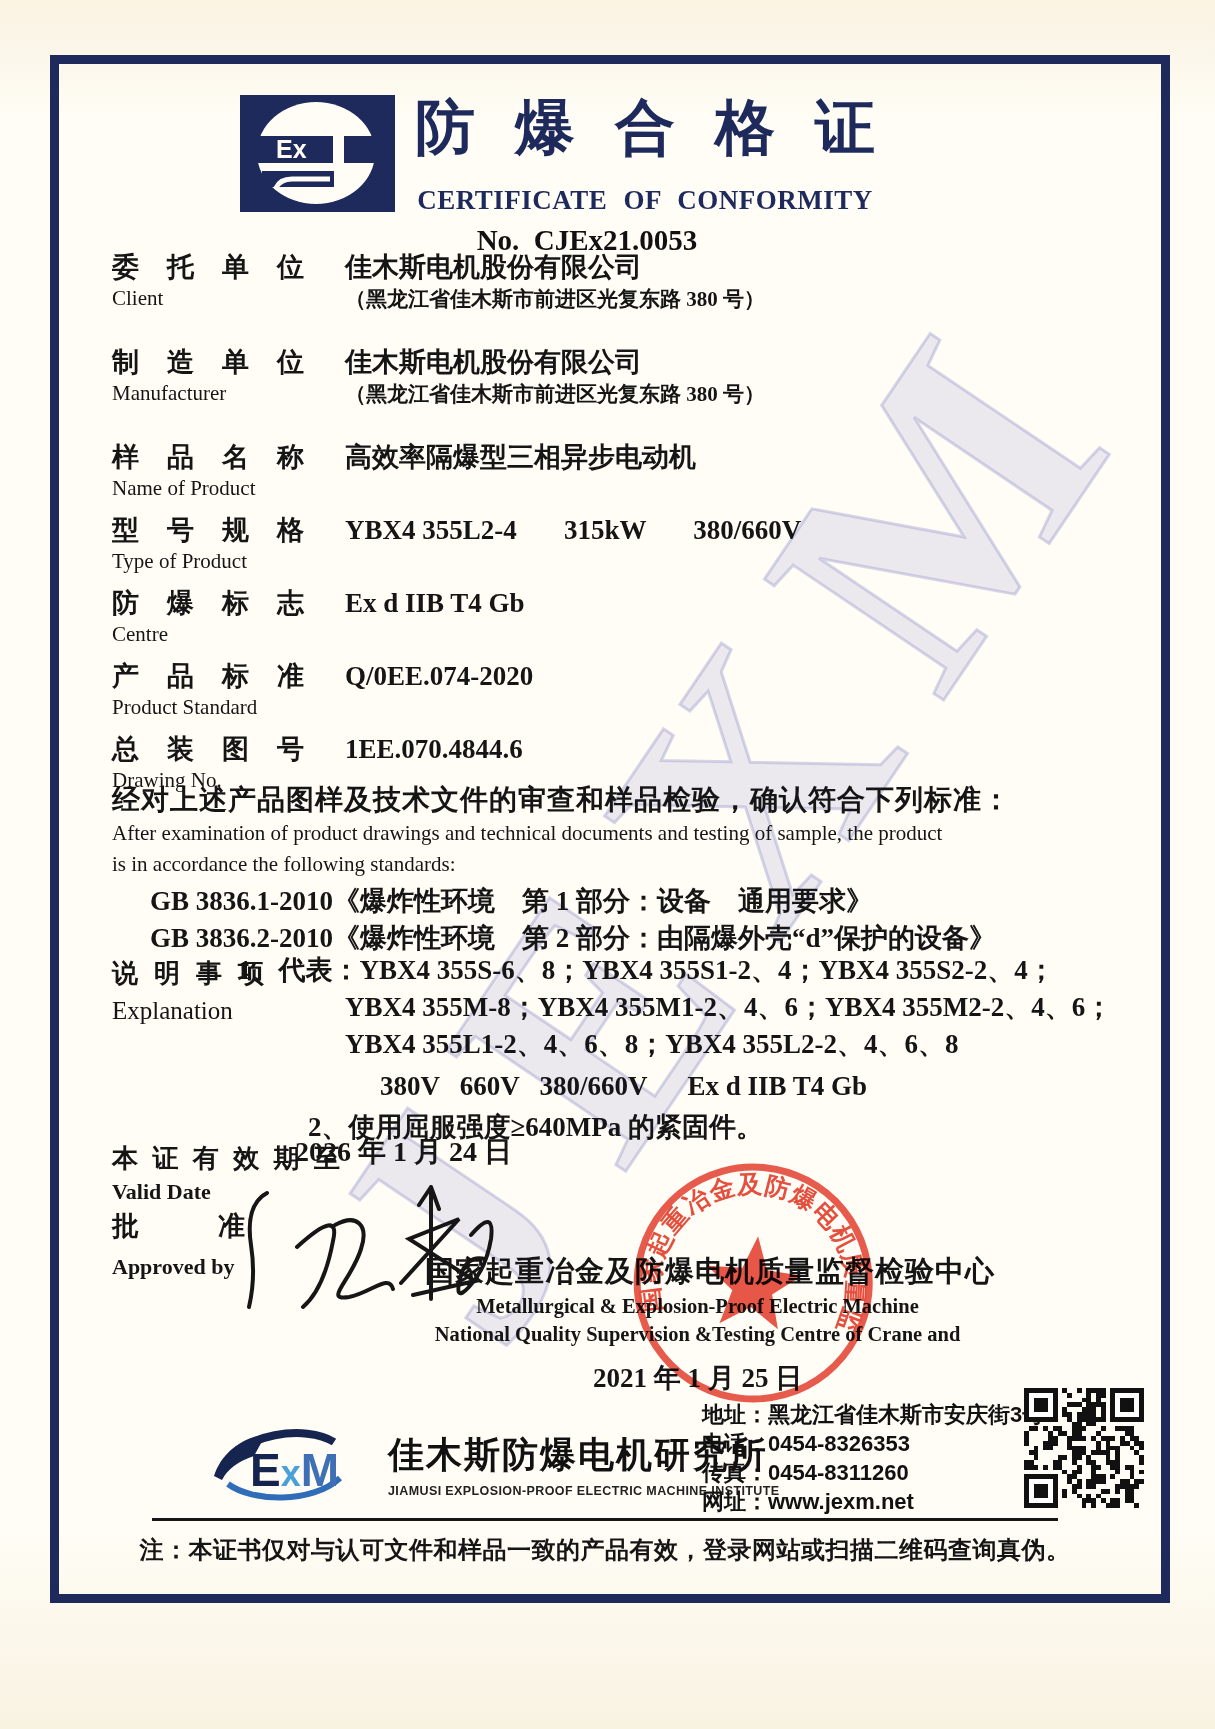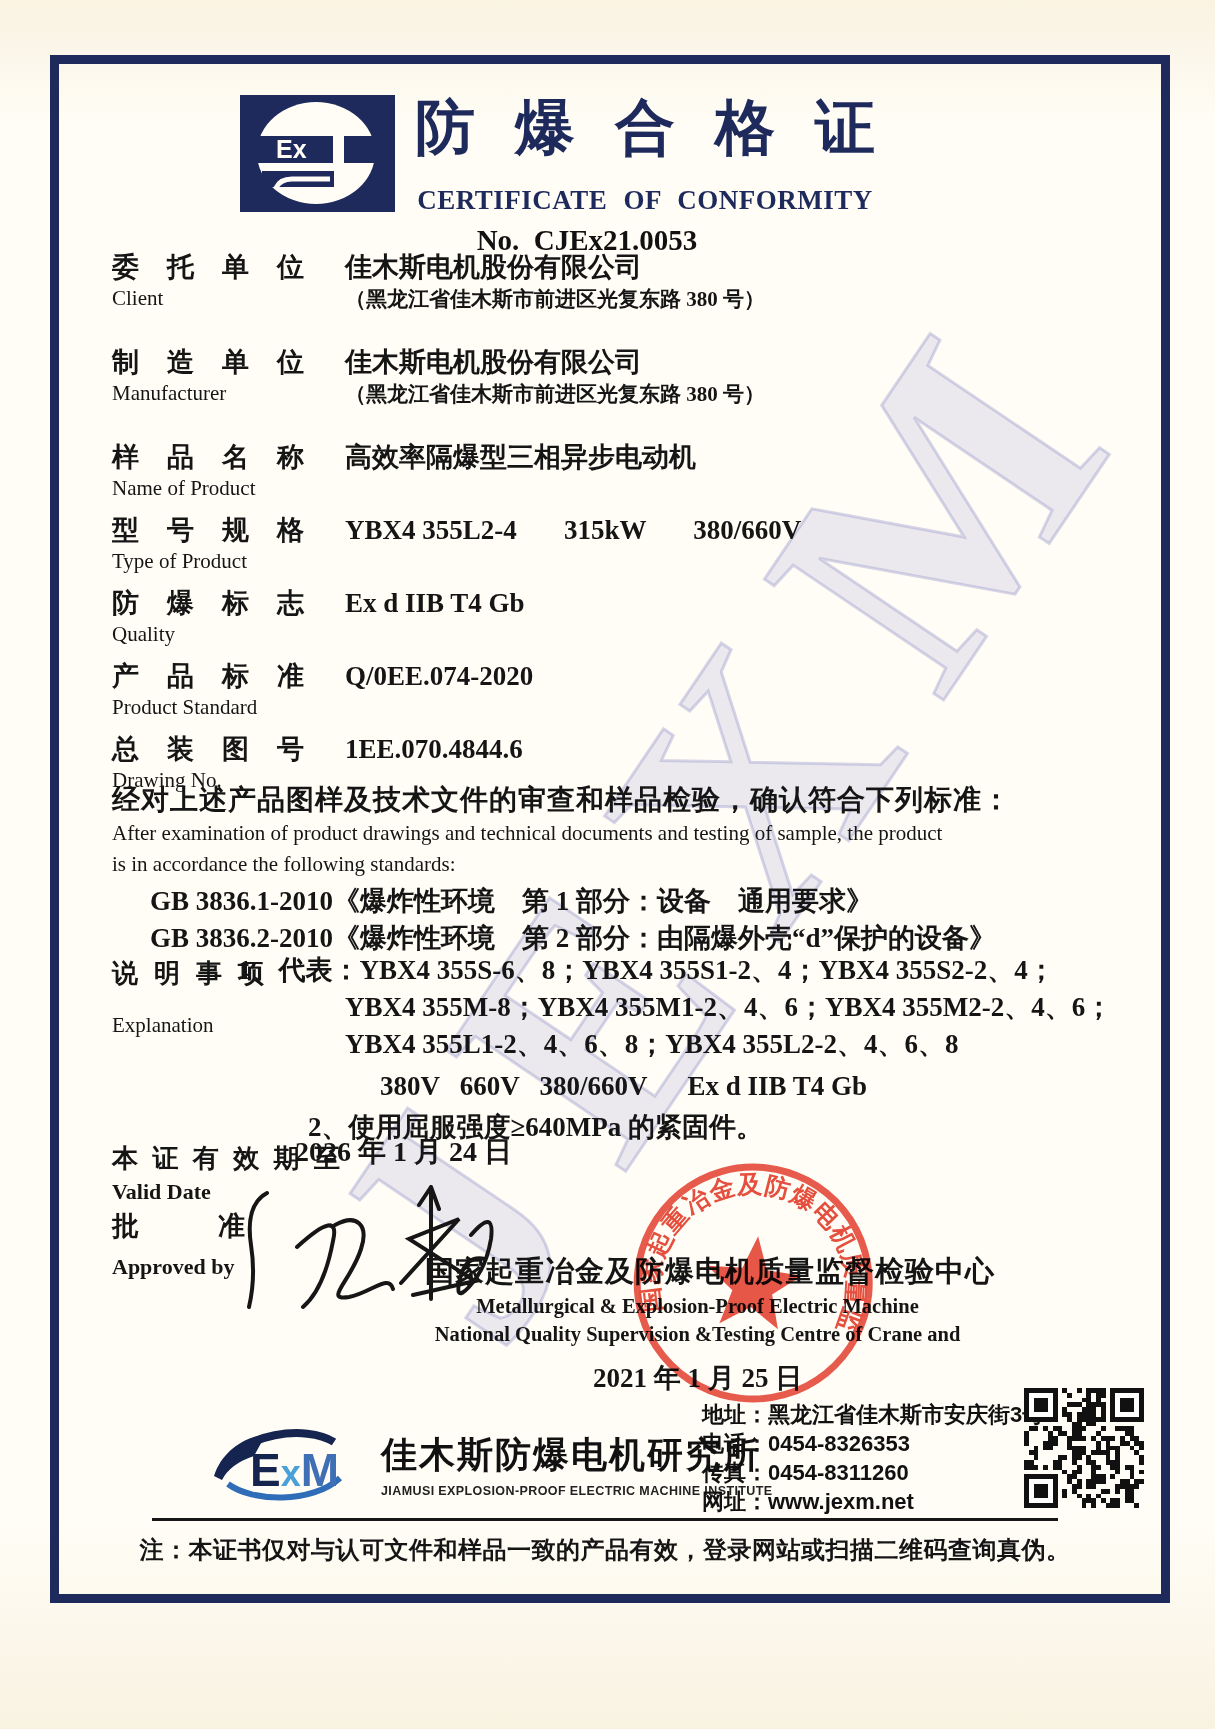--- a/index.html
+++ b/index.html
@@ -31,21 +31,21 @@
   
   .statement{left:112px;top:782px;width:985px;}
   .st-cn{font-size:28px;font-weight:bold;line-height:36px;letter-spacing:1px;text-align:justify;}
   .st-en{font-size:21px;line-height:31px;}
   .standards{margin-left:38px;margin-top:3px;}
   .std-line{font-size:27px;font-weight:bold;line-height:37px;white-space:pre;}
   
   .explain{left:112px;top:952px;width:1000px;}
   .ex-label{position:absolute;left:0;top:4px;}
   .ex-lcn{font-size:26px;font-weight:bold;width:152px;text-align:justify;text-align-last:justify;}
-  .ex-len{font-size:21px;margin-top:22px;}
+  .ex-len{font-size:25px;margin-top:6px;}
   .xline{font-size:27px;font-weight:bold;line-height:37px;white-space:pre;}
   .ind1{margin-left:126px;}
   .ind2{margin-left:233px;}
   .ind3{margin-left:233px;}
   .ind4{margin-left:268px;margin-top:5px;}
   .ind5{margin-left:196px;margin-top:4px;}
   
   .valid{left:112px;top:1141px;}
   .v-lcn{font-size:26px;font-weight:bold;width:228px;text-align:justify;text-align-last:justify;}
   .v-len{font-size:22px;font-weight:bold;margin-top:3px;}
@@ -55,21 +55,21 @@
   .a-len{font-size:22px;font-weight:bold;margin-top:10px;}
   .signature{left:235px;top:1165px;z-index:3;}
   
   .authority{left:425px;top:1252px;width:545px;text-align:center;z-index:2;}
   .auth-cn{font-size:29px;font-weight:bold;letter-spacing:1px;white-space:nowrap;}
   .auth-en{font-size:20.5px;font-weight:bold;line-height:28px;}
   .auth-date{font-size:27px;font-weight:bold;margin-top:12px;white-space:pre;}
   .stamp{left:628px;top:1158px;z-index:4;mix-blend-mode:multiply;opacity:.9;transform:rotate(6deg);}
   
   .institute{left:210px;top:1422px;display:flex;align-items:center;z-index:2;
-    font-family:"Liberation Sans","DejaVu Sans",sans-serif;}
+    font-family:"Liberation Sans","DejaVu Sans",sans-serif;gap:7px;}
   .inst-text{margin-left:26px;}
   .inst-cn{font-size:36px;font-weight:bold;letter-spacing:2px;color:#111;}
   .inst-en{font-size:12.5px;font-weight:bold;letter-spacing:.4px;color:#222;margin-top:4px;}
   .contact{left:702px;top:1400px;font-family:"Liberation Sans","DejaVu Sans",sans-serif;z-index:2;}
   .c-line{font-size:22px;font-weight:bold;line-height:29px;color:#111;white-space:pre;}
   .qr{left:1024px;top:1388px;width:120px;height:120px;z-index:2;}
   .rule{left:152px;top:1518px;width:906px;height:3px;background:#161616;}
   .footnote{left:110px;top:1534px;width:990px;text-align:center;font-size:24px;font-weight:bold;
     font-family:"Liberation Sans","DejaVu Sans",sans-serif;letter-spacing:.5px;}
 </style>
@@ -133,21 +133,21 @@
           <div class="lcn">型号规格</div>
         <div class="len">Type of Product</div>
         </div>
       <div class="fval">
           <div class="v">YBX4 355L2-4       315kW       380/660V</div>
         </div>
     </div>
     <div class="frow">
       <div class="flabel">
           <div class="lcn">防爆标志</div>
-        <div class="len">Quality</div>
+        <div class="len">Centre</div>
         </div>
       <div class="fval">
           <div class="v">Ex d IIB T4 Gb</div>
         </div>
     </div>
     <div class="frow">
       <div class="flabel">
           <div class="lcn">产品标准</div>
         <div class="len">Product Standard</div>
         </div>

